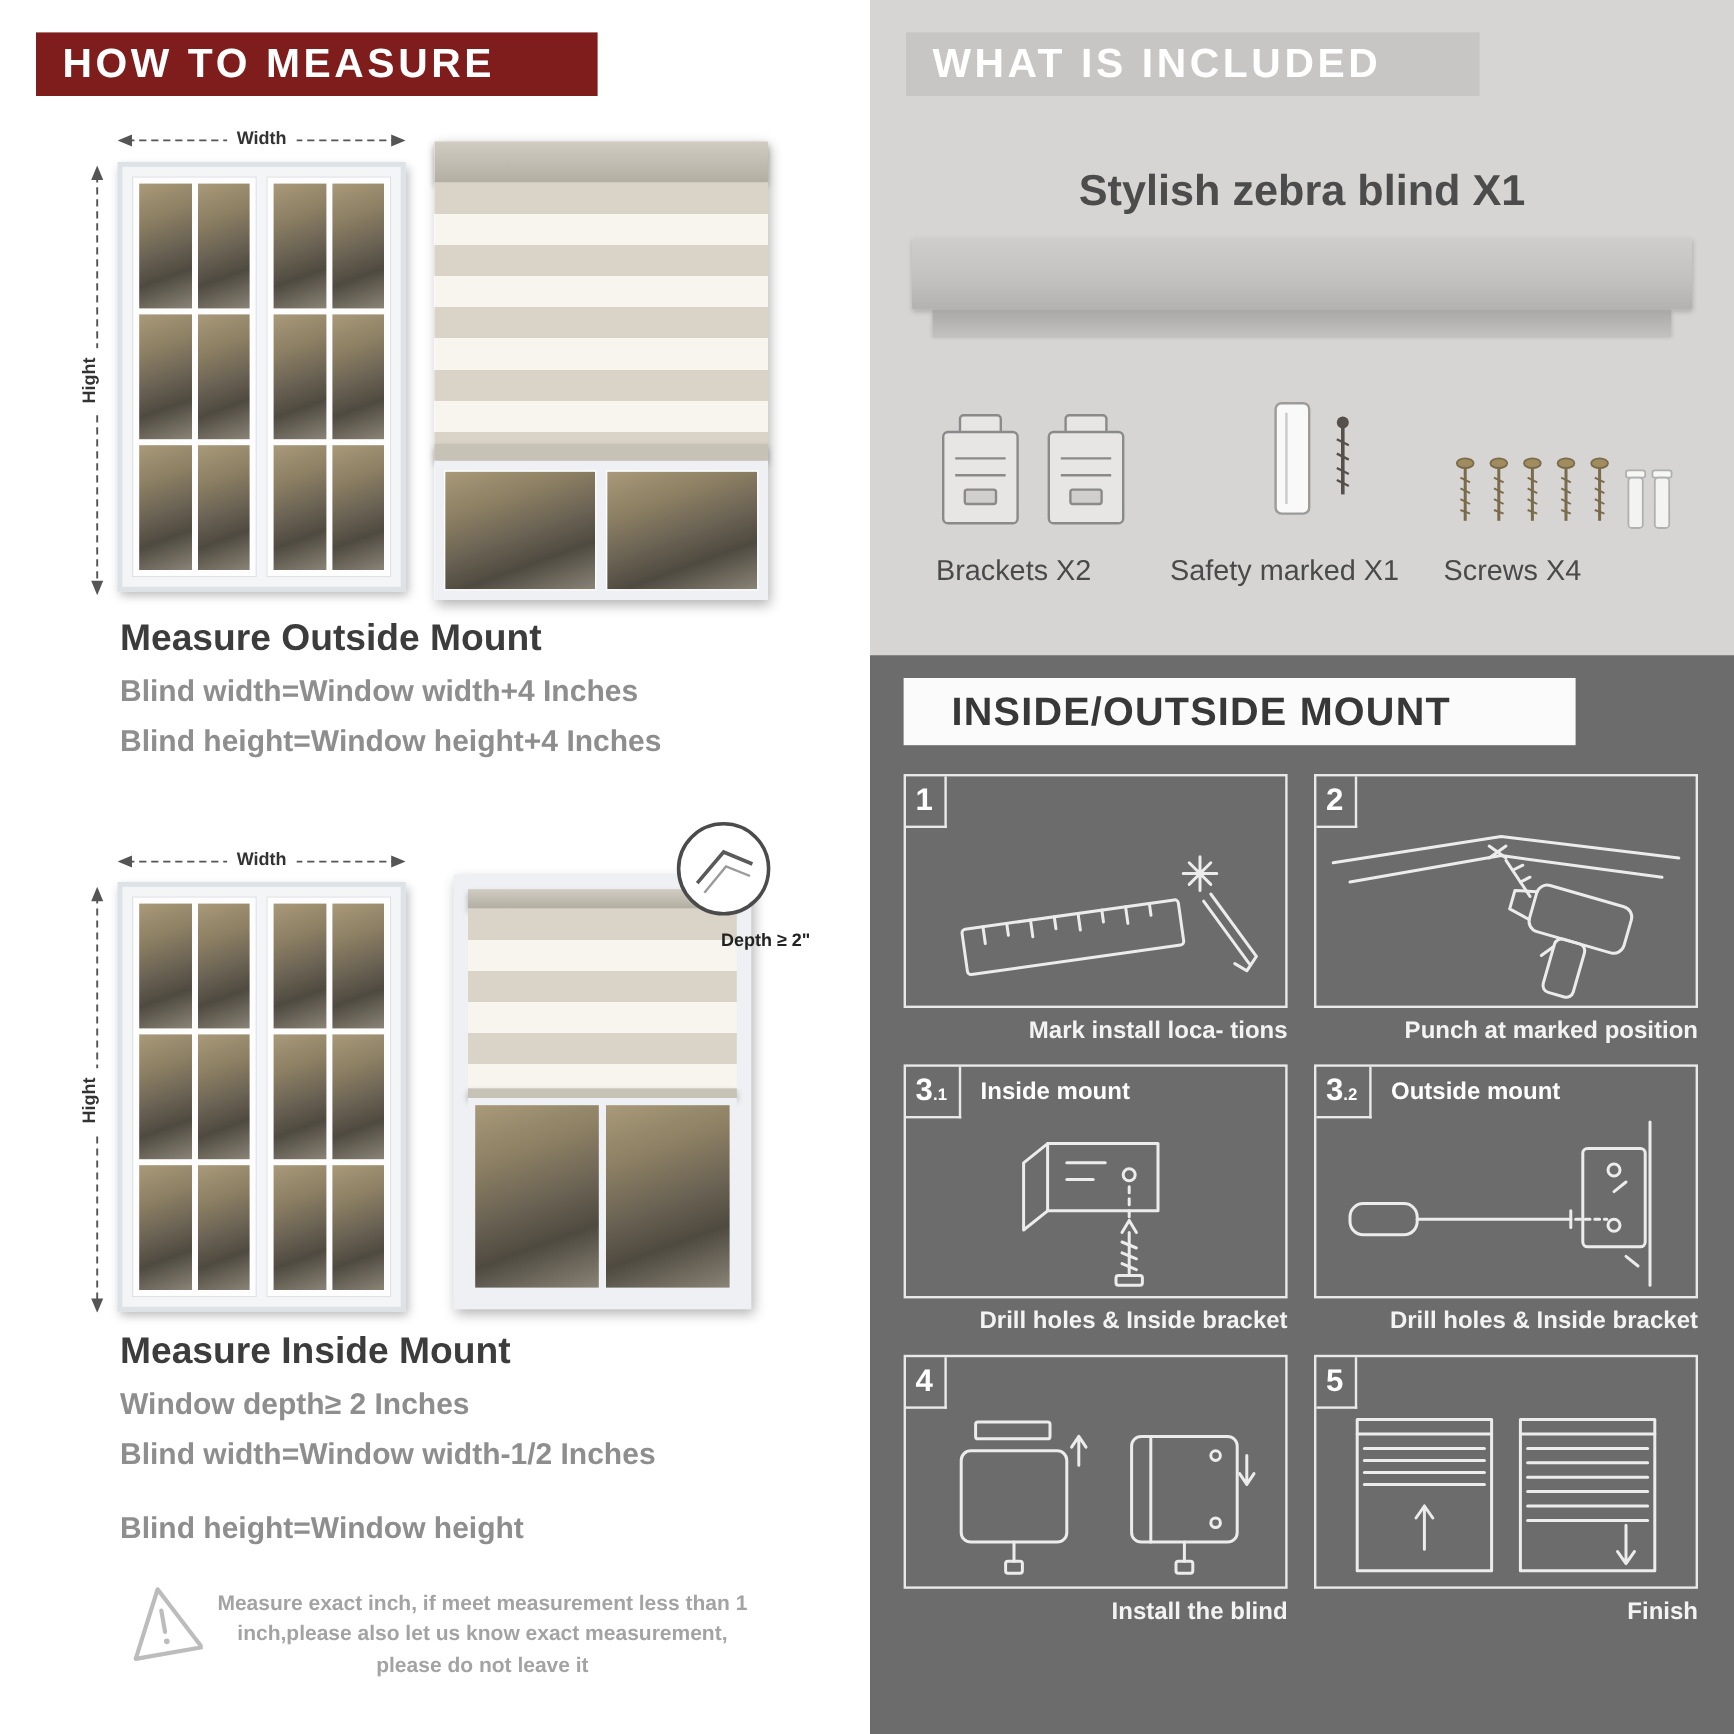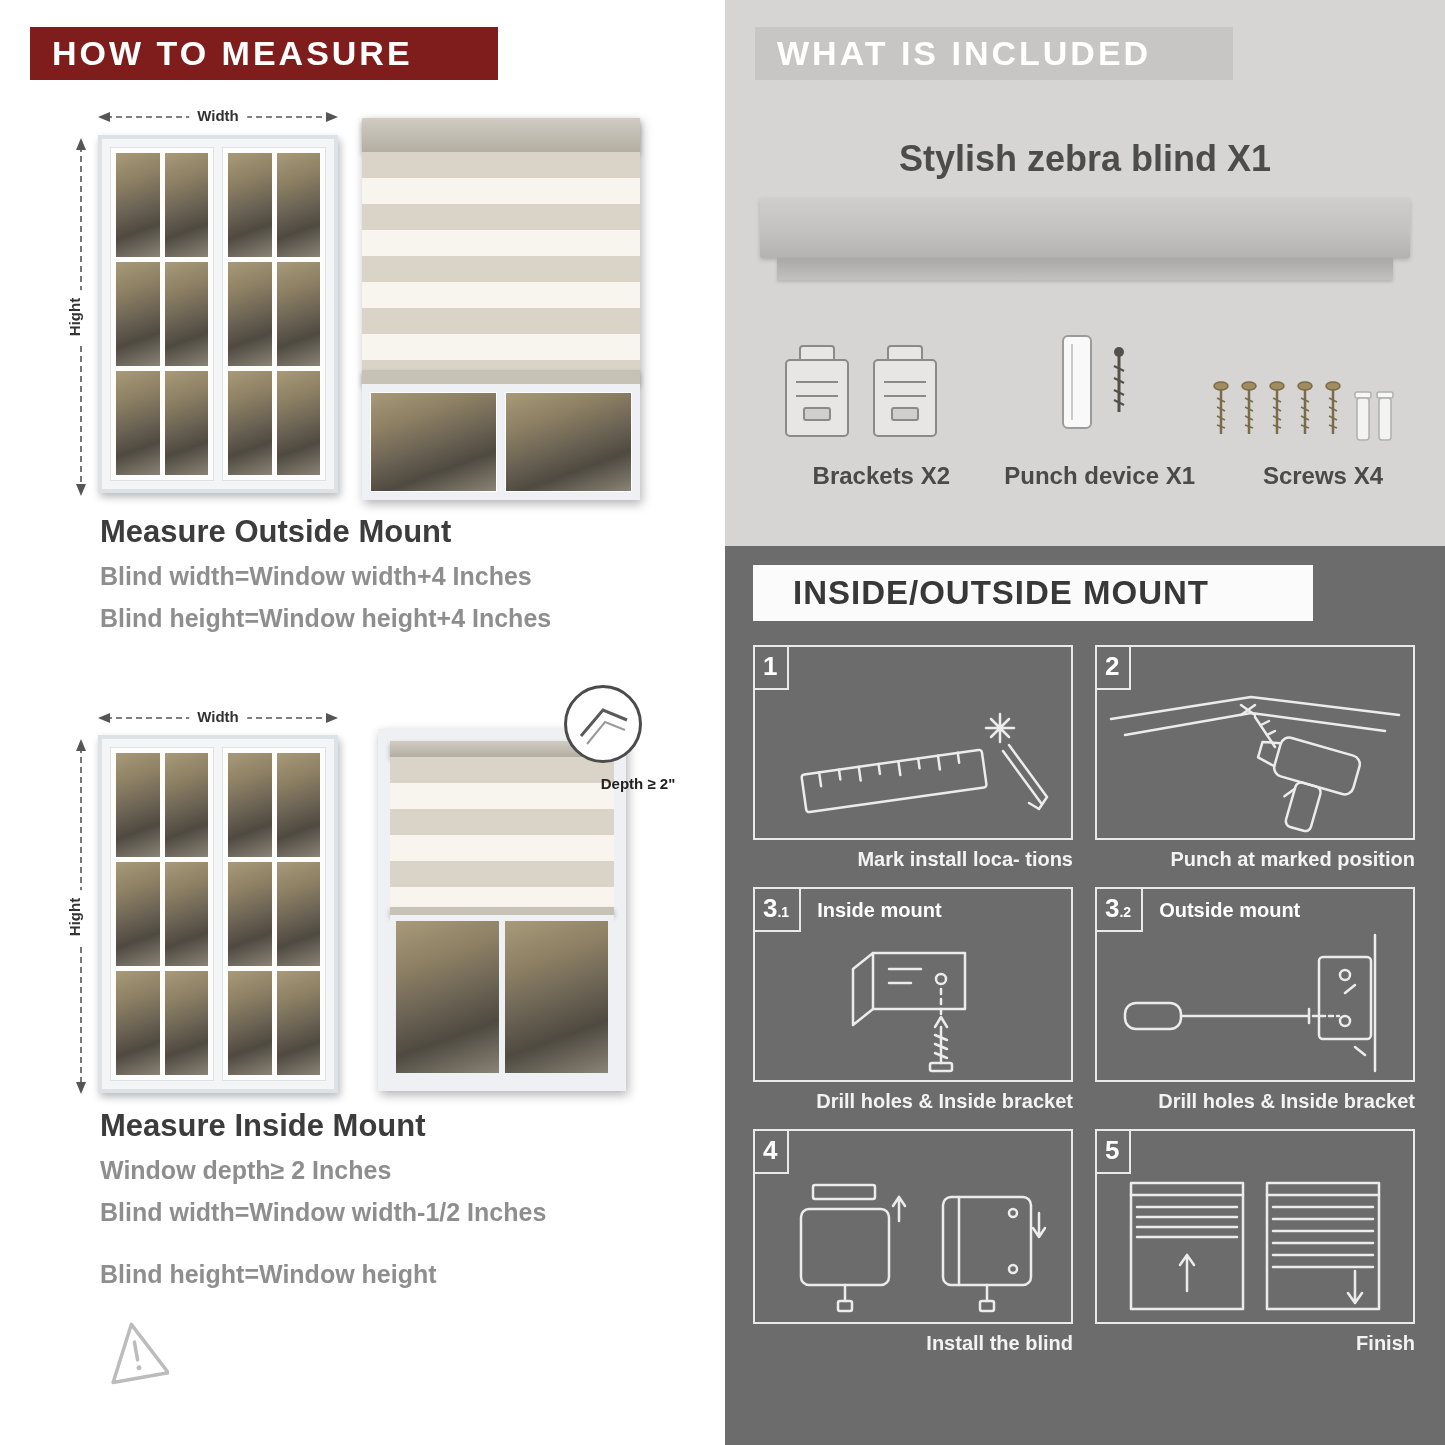--- a/index.html
+++ b/index.html
@@ -58,21 +58,21 @@
   .included { position:absolute; left:0; top:0; width:720px; height:546px; background:#d6d5d3; }
   .hbar-right { position:absolute; left:30px; top:27px; width:478px; height:53px; background:#c7c6c4;
                 color:#fff; font-size:34px; font-weight:bold; letter-spacing:3px; line-height:53px; padding-left:22px; }
   .product-title { position:absolute; left:0; top:138px; width:100%; text-align:center;
                    font-size:36px; font-weight:bold; color:#4c4c4c; }
   .headrail { position:absolute; left:35px; top:198px; width:650px; height:60px; border-radius:2px;
               background:linear-gradient(180deg,#cfcecc 0%,#c3c2c0 55%,#b3b2b0 100%); box-shadow:0 2px 4px rgba(0,0,0,.18); }
   .headrail-lip { position:absolute; left:52px; top:258px; width:616px; height:22px;
                   background:linear-gradient(180deg,#a9a8a6,#c2c1bf); box-shadow:0 2px 3px rgba(0,0,0,.15); }
   .inc-art { position:absolute; }
-  .inc-label { position:absolute; top:462px; font-size:24px; font-weight:bold; color:#4a4a4a; text-align:right; }
+  .inc-label { position:absolute; top:462px; font-size:24px; font-weight:normal; color:#4a4a4a; text-align:left; }
 
   .mount { position:absolute; left:0; top:546px; width:720px; height:899px; background:#6c6c6c; }
   .mount-header { position:absolute; left:28px; top:19px; width:560px; height:56px; background:#fbfbfb;
                   color:#383838; font-size:33px; font-weight:bold; letter-spacing:1px; line-height:56px; padding-left:40px; }
   .steps-grid { position:absolute; left:28px; top:99px; display:grid; grid-template-columns:320px 320px;
                 column-gap:22px; row-gap:16px; }
   .panel { position:relative; width:320px; height:195px; border:2px solid #e9e9e9; }
   .step-head { position:absolute; top:0; left:0; display:flex; align-items:flex-start; }
   .step-num { color:#fff; font-size:26px; font-weight:bold; padding:4px 10px 6px 8px;
               border-right:2px solid #e9e9e9; border-bottom:2px solid #e9e9e9; }
@@ -201,20 +201,21 @@
 
     <div class="warn-tri">
       <svg width="66" height="70">
         <g transform="rotate(-10 33 35)">
           <path d="M33 8 L61 62 H5 Z" stroke="#bcbcbc" stroke-width="3.5" fill="none" stroke-linejoin="round"></path>
           <line x1="33" y1="26" x2="33" y2="44" stroke="#bcbcbc" stroke-width="3.5" stroke-linecap="round"></line>
           <circle cx="33" cy="52" r="2.4" fill="#bcbcbc"></circle>
         </g>
       </svg>
     </div>
+    <div class="note">Measure exact inch, if meet measurement less than 1 inch,please also let us know exact measurement, please do not leave it</div>
   </div>
 
   <div class="right">
 
     <div class="included">
       <div class="hbar-right">WHAT IS INCLUDED</div>
       <div class="product-title">Stylish zebra blind X1</div>
       <div class="headrail"></div>
       <div class="headrail-lip"></div>
 
@@ -277,21 +278,21 @@
             <rect x="0" y="6" width="12" height="42" rx="3" fill="rgba(255,255,255,0.7)" stroke="#b0b0b0" stroke-width="1.5"></rect>
           </g>
           <g transform="translate(174,16)">
             <rect x="-2" y="0" width="16" height="6" rx="2" fill="rgba(255,255,255,0.8)" stroke="#b0b0b0" stroke-width="1.5"></rect>
             <rect x="0" y="6" width="12" height="42" rx="3" fill="rgba(255,255,255,0.7)" stroke="#b0b0b0" stroke-width="1.5"></rect>
           </g>
         </g>
       </svg>
 
       <div class="inc-label" style="left:55px; width:170px;">Brackets X2</div>
-      <div class="inc-label" style="left:250px; width:220px;">Punch device X1</div>
+      <div class="inc-label" style="left:250px; width:220px;">Safety marked X1</div>
       <div class="inc-label" style="left:478px; width:180px;">Screws X4</div>
     </div>
 
     <div class="mount">
       <div class="mount-header">INSIDE/OUTSIDE MOUNT</div>
 
       <div class="steps-grid">
 
         <div>
           <div class="panel">

